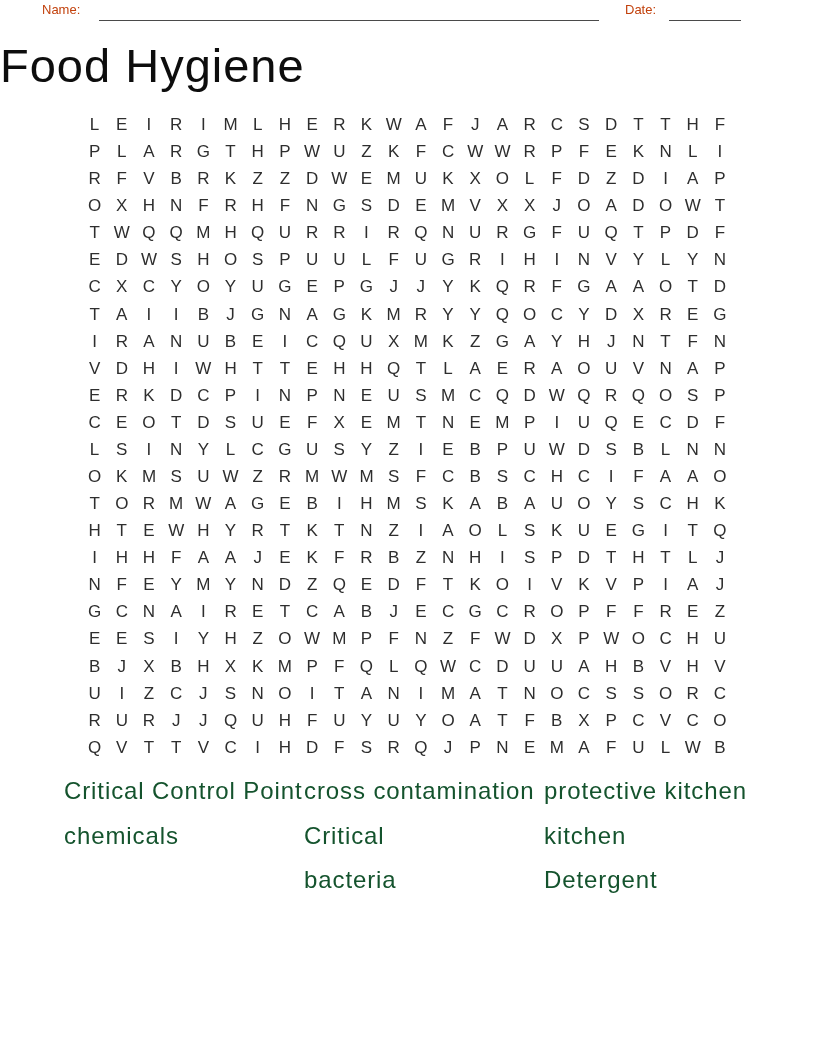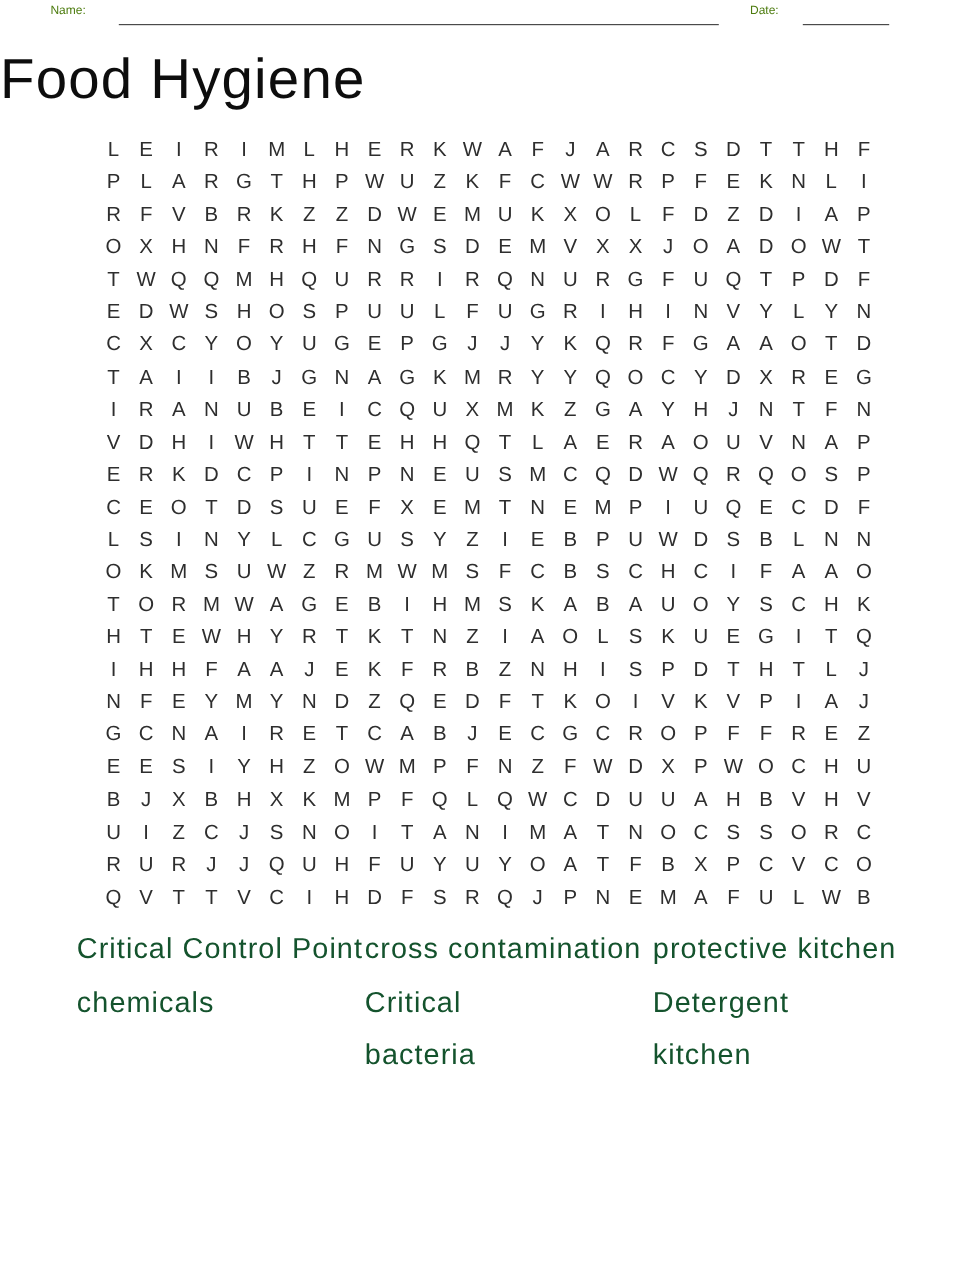--- a/index.html
+++ b/index.html
@@ -4,21 +4,21 @@
 <style>
   html, body { margin: 0; padding: 0; }
   body {
     width: 816px; height: 1056px;
     background: #ffffff;
     font-family: "Liberation Sans", sans-serif;
     position: relative;
     overflow: hidden;
     color: #000;
   }
-  .label { position: absolute; top: 0; font-size: 10px; line-height: 20px; color: #4d7c0f; }
+  .label { position: absolute; top: 0; font-size: 13px; line-height: 20px; color: #c2410c; }
   .name-label { left: 42px; }
   .date-label { left: 625px; }
   .blank-line { position: absolute; top: 0; height: 20px; border-bottom: 1.6px solid #4a4a4a; }
   .name-line { left: 99px; width: 500px; }
   .date-line { left: 669px; width: 72px; }
   .title {
     position: absolute; left: 0; top: 38px; width: 816px;
     margin: 0; text-align: left;
     font-size: 47px; font-weight: 400; letter-spacing: 1px; color: #0d0d0d;
   }
@@ -642,18 +642,18 @@
         <div class="word">Critical Control Point</div>
         <div class="word">chemicals</div>
       </div>
       <div class="word-col">
         <div class="word">cross contamination</div>
         <div class="word">Critical</div>
         <div class="word">bacteria</div>
       </div>
       <div class="word-col">
         <div class="word">protective kitchen</div>
+        <div class="word">kitchen</div>
         <div class="word">Detergent</div>
-        <div class="word">kitchen</div>
       </div>
     </div>
 
 </div>
 
 </body></html>

